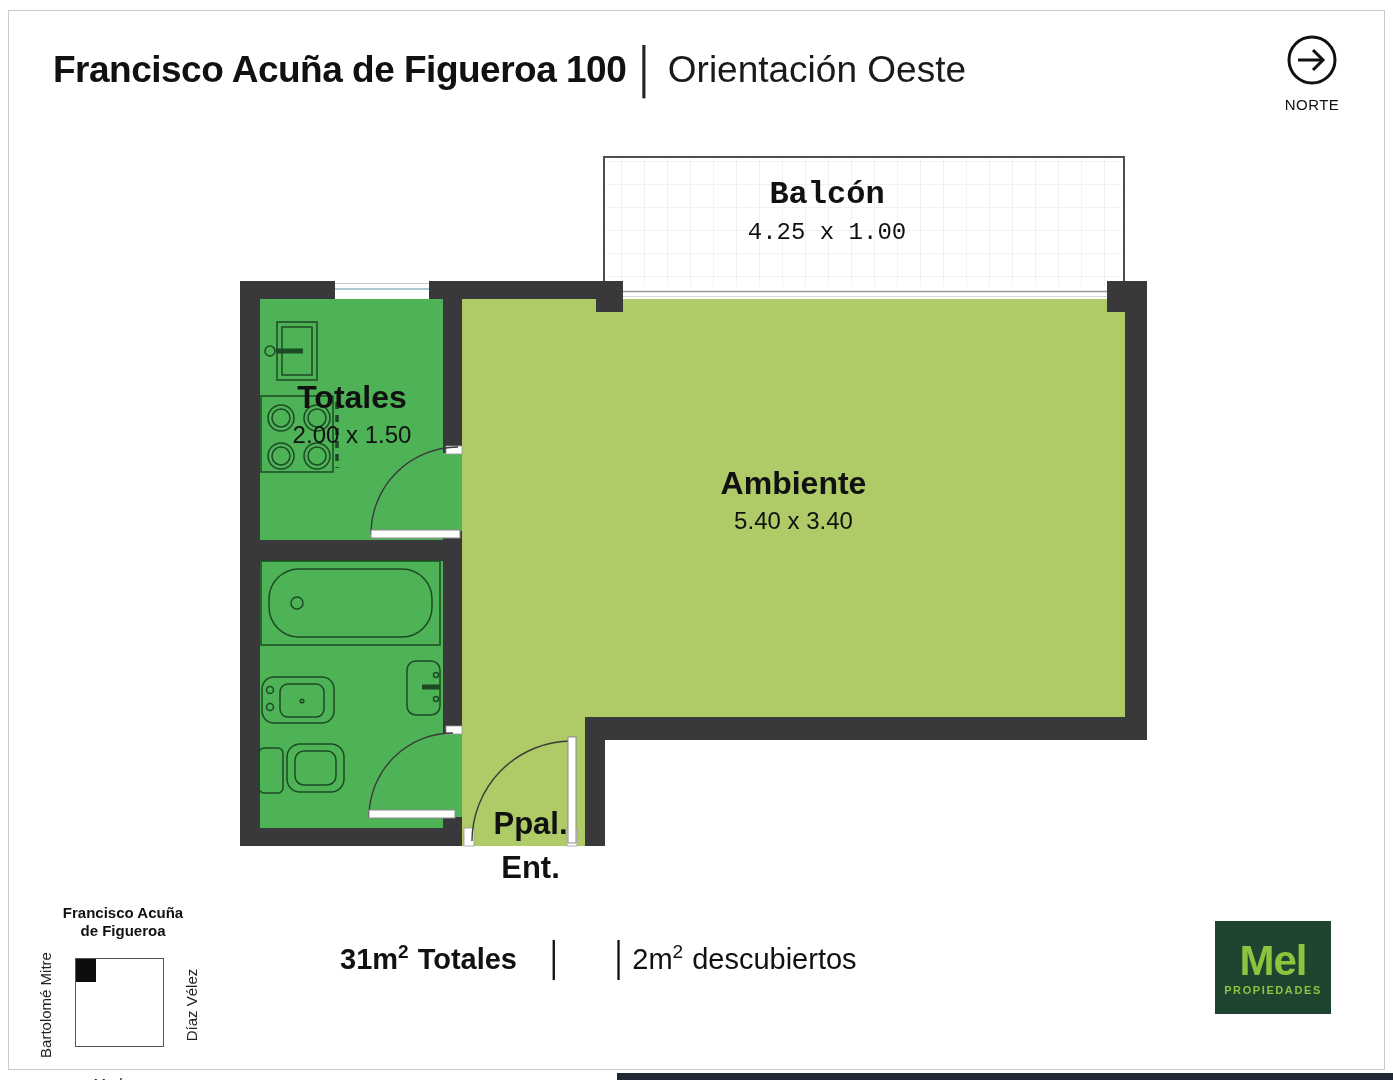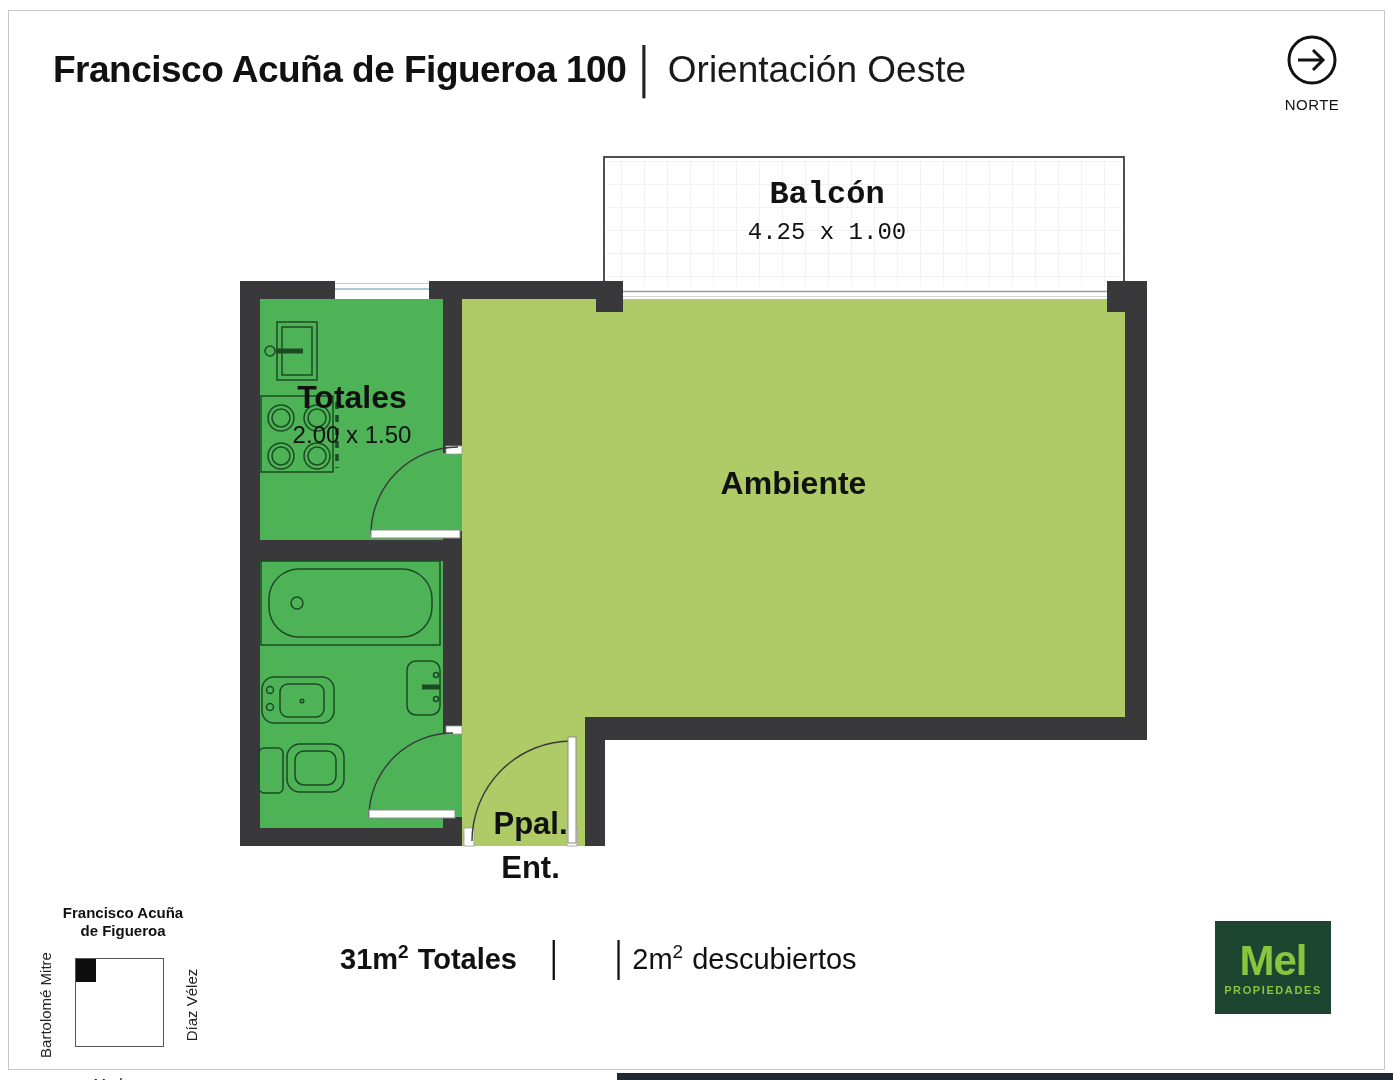--- a/index.html
+++ b/index.html
@@ -181,20 +181,21 @@
   <div class="room-label lbl-balcon">
     <span class="rname">Balcón</span>
     <span class="rdims">4.25 x 1.00</span>
   </div>
   <div class="room-label lbl-cocina">
     <span class="rname">Totales</span>
     <span class="rdims">2.00 x 1.50</span>
   </div>
   <div class="room-label lbl-ambiente">
     <span class="rname">Ambiente</span>
+    <span class="rdims">5.40 x 3.40</span>
   </div>
   <div class="room-label lbl-ent">
     <span class="rname">Ppal.</span>
     <span class="rname">Ent.</span>
   </div>
 
   <div class="areas">
     <span class="grp-total"><span>31m</span><span class="sup">2</span><span class="alabel">Totales</span></span>
     <span class="asep sep1">│</span>
     <span class="asep sep2">│</span>

